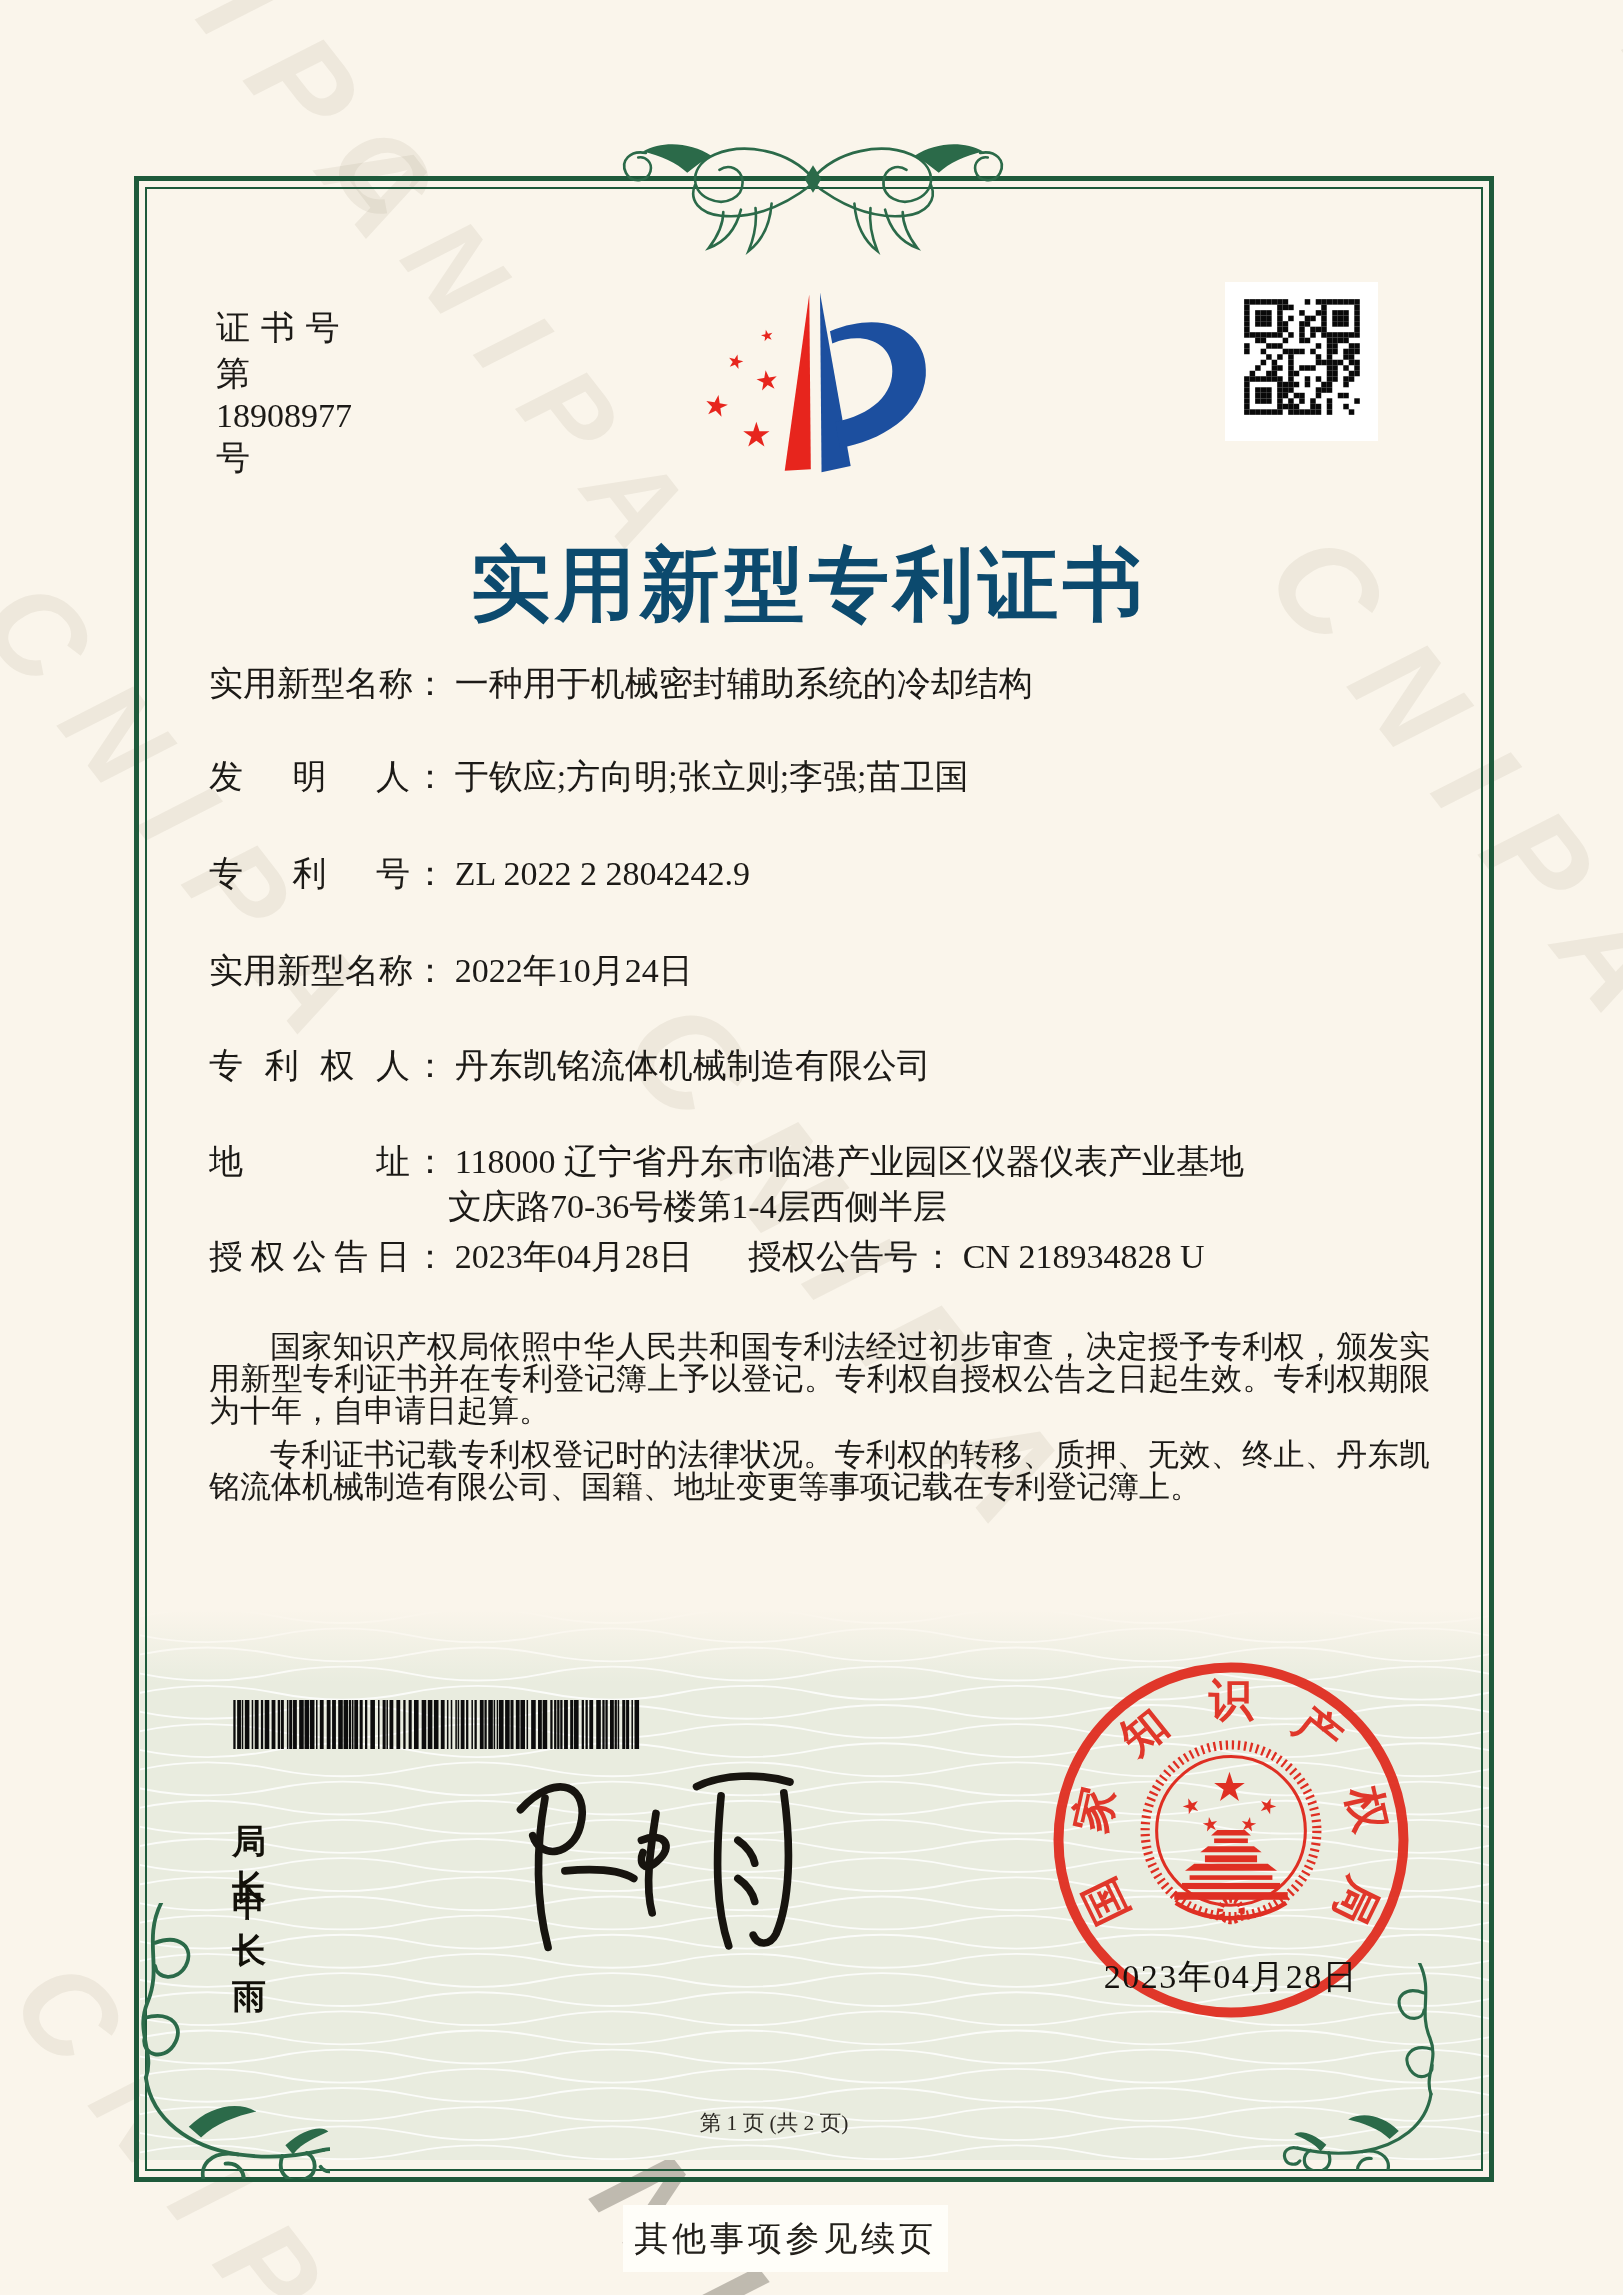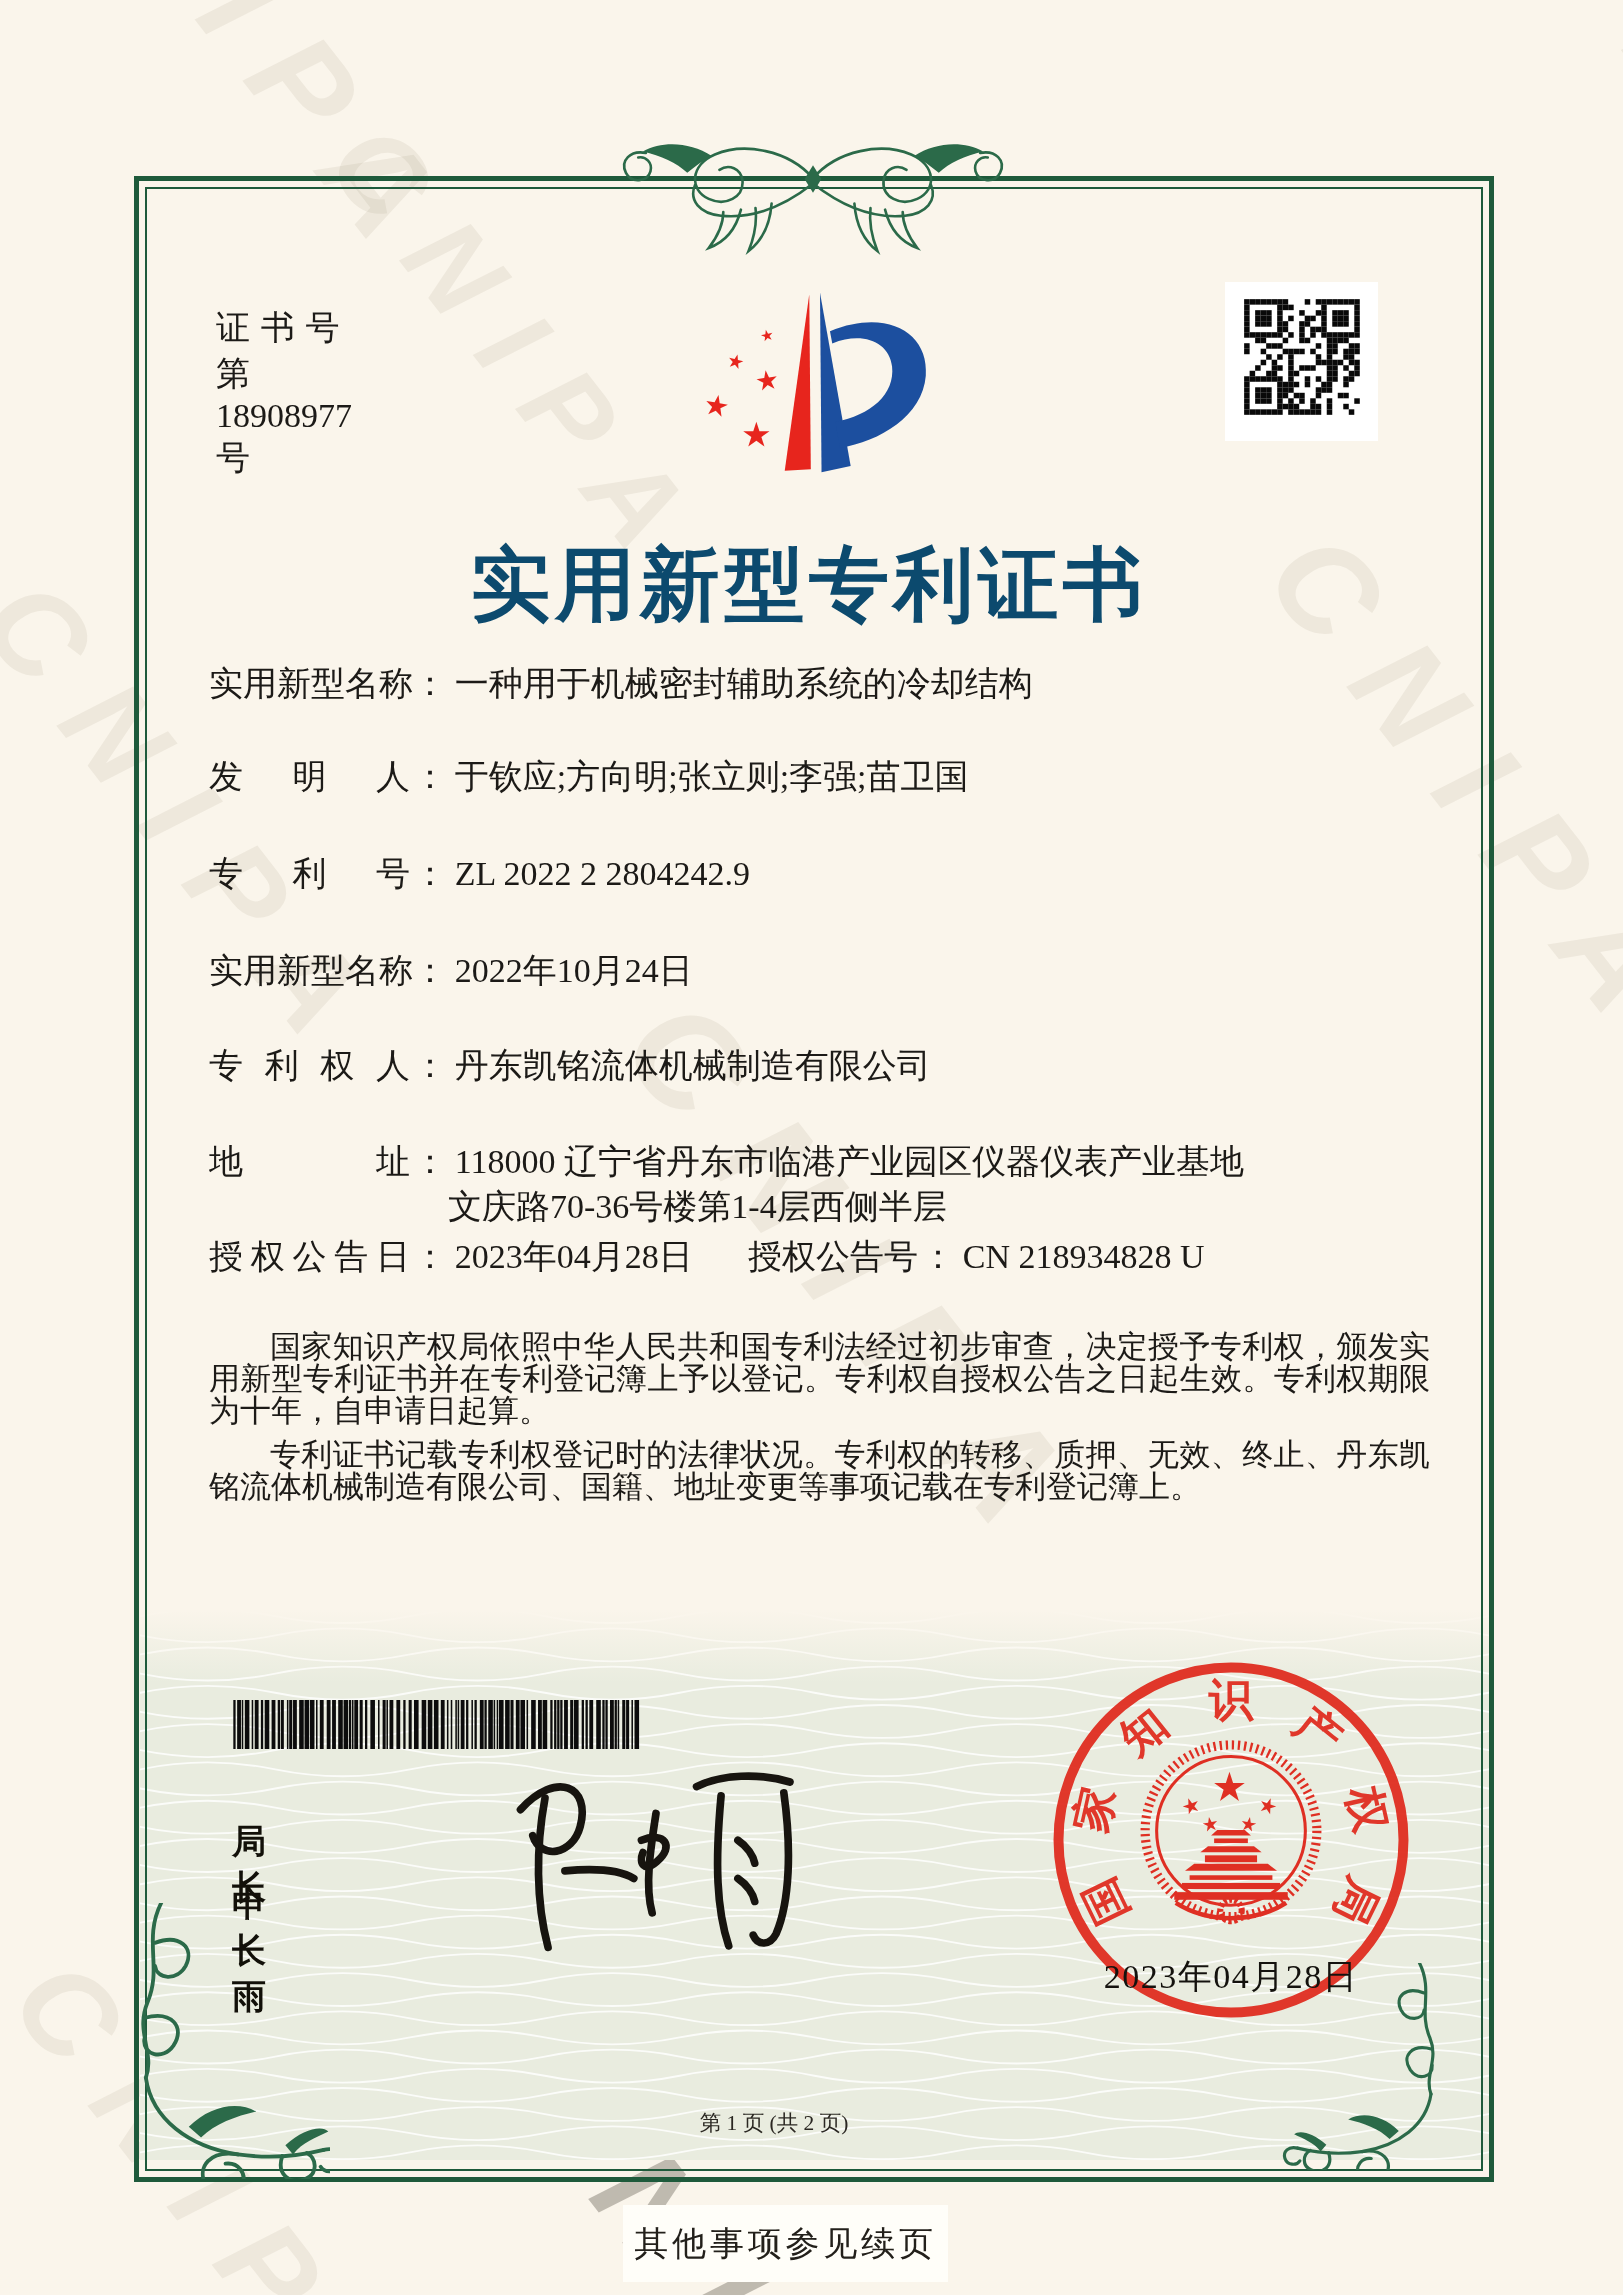--- a/index.html
+++ b/index.html
@@ -43,21 +43,21 @@
   .legal p{margin:0 0 12.3px 0;text-indent:61px;}
   .barcode{position:absolute;left:233px;top:1700px;width:411px;height:49px;}
   .director{position:absolute;left:232px;font-family:"Liberation Sans","DejaVu Sans",sans-serif;
       font-weight:700;font-size:34px;letter-spacing:6.1px;color:#121009;}
   .sig{position:absolute;left:491px;top:1756px;z-index:7;}
   .sealwrap{position:absolute;left:1047px;top:1656px;width:368px;height:368px;z-index:5;opacity:.94;}
   .sealdate{position:absolute;left:1047px;top:1954px;width:368px;text-align:center;
       font-size:34px;color:#14120e;z-index:7;letter-spacing:1.5px;}
   .pageinfo{position:absolute;left:590px;top:2108px;width:368px;text-align:center;
       font-size:21.5px;color:#2a2722;}
-  .contbox{position:absolute;left:623px;top:2205px;width:325px;height:77px;background:#fffef9;
+  .contbox{position:absolute;left:623px;top:2205px;width:325px;height:67px;background:#fffef9;
       display:flex;align-items:center;justify-content:center;font-size:34px;letter-spacing:3.8px;color:#23201b;}
 </style>
 </head>
 <body>
 
 <div class="page">
 
   <div class="wm" style="left:-54px;top:-61px;font-size:130px;">CNIPA</div>
   <div class="wm" style="left:1349px;top:-38px;font-size:142px;">CNIPA</div>
   <div class="wm" style="left:253px;top:284px;font-size:115px;">CNIPA</div>

